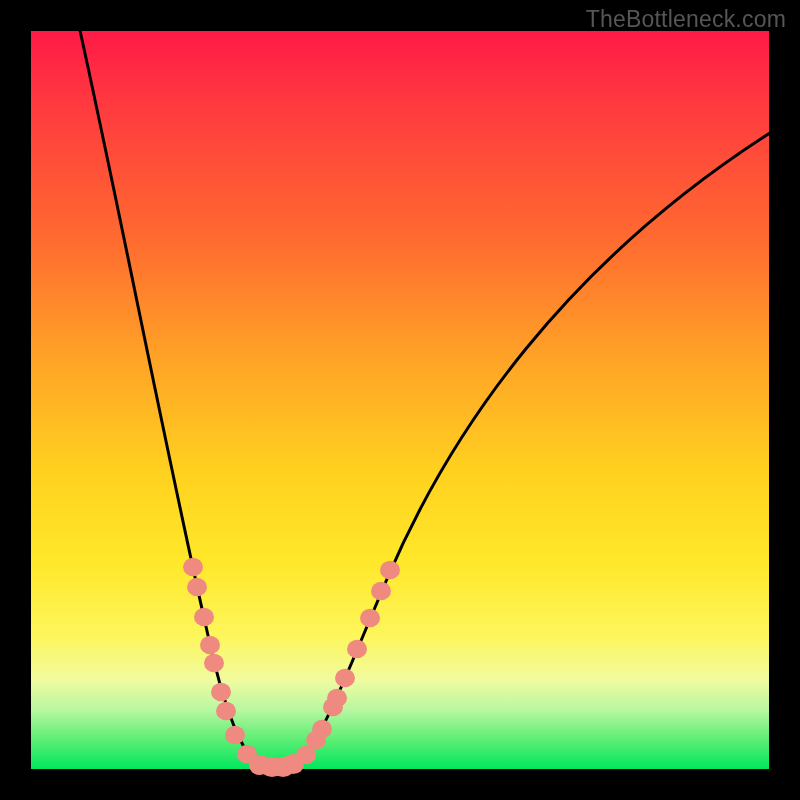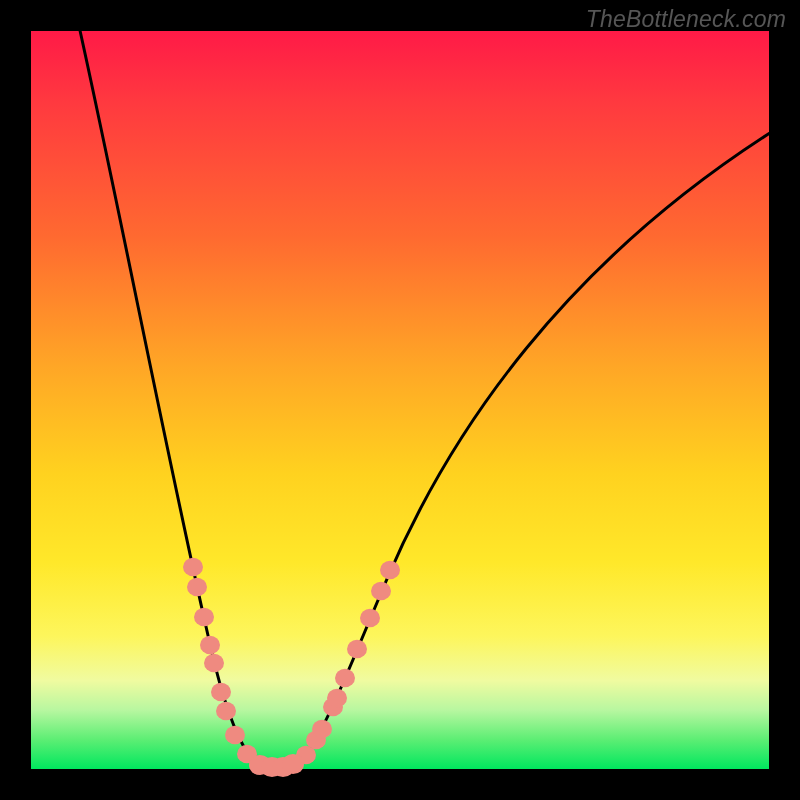--- a/index.html
+++ b/index.html
@@ -11,21 +11,20 @@
     background: #000;
     font-family: Arial, Helvetica, sans-serif;
   }
   .frame {
     position: absolute;
     left: 0;
     top: 0;
     width: 800px;
     height: 606px;
     background: #000;
-    font-style: italic;
   }
   .plot {
     position: absolute;
     left: 31px;
     top: 31px;
     width: 738px;
     height: 738px;
     
     background: linear-gradient(to bottom,
       #ff1a47 0%,

